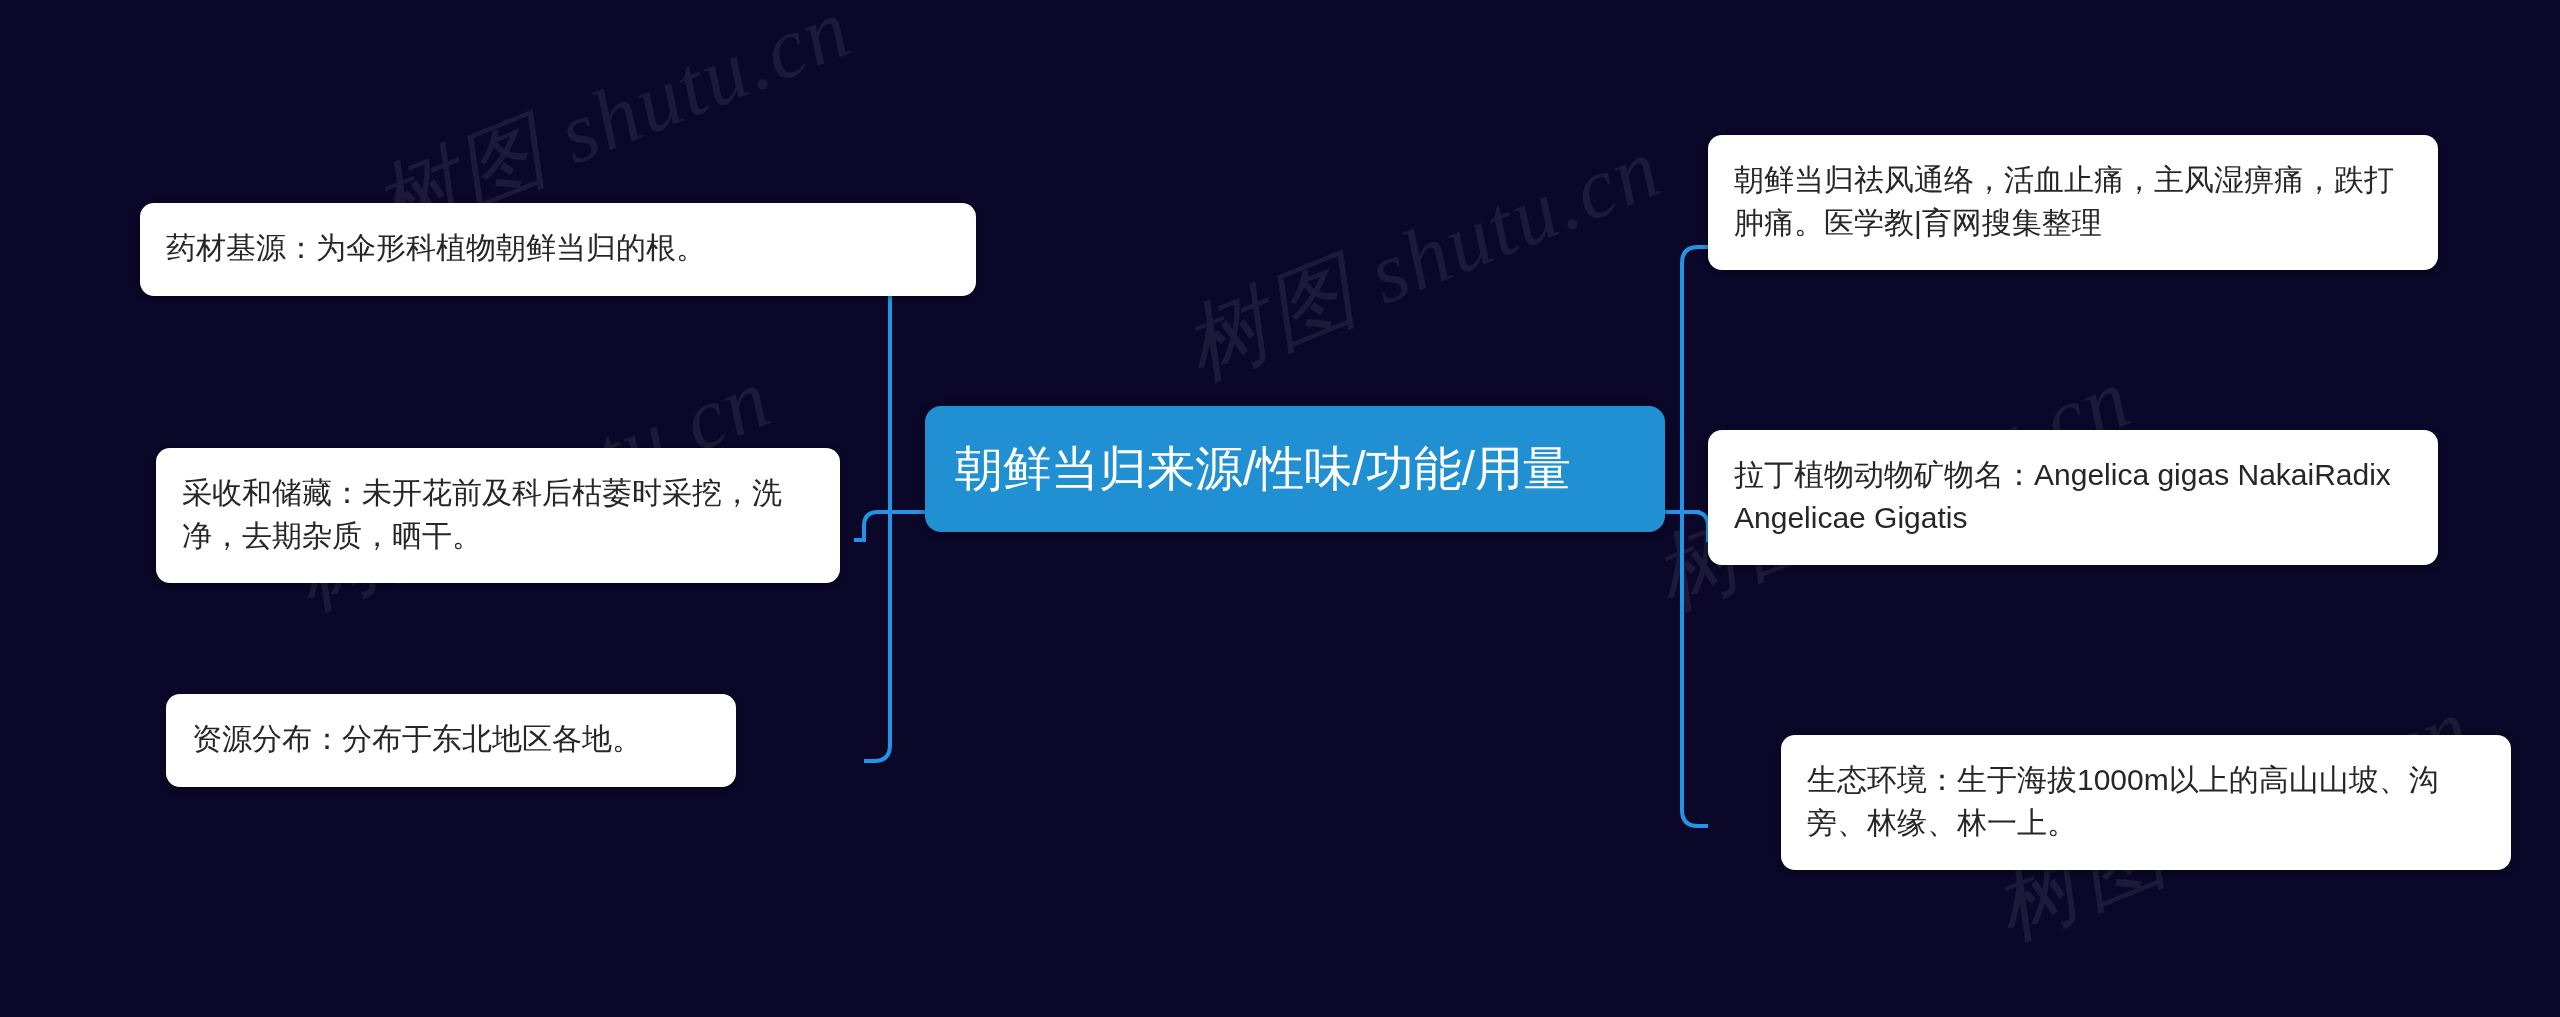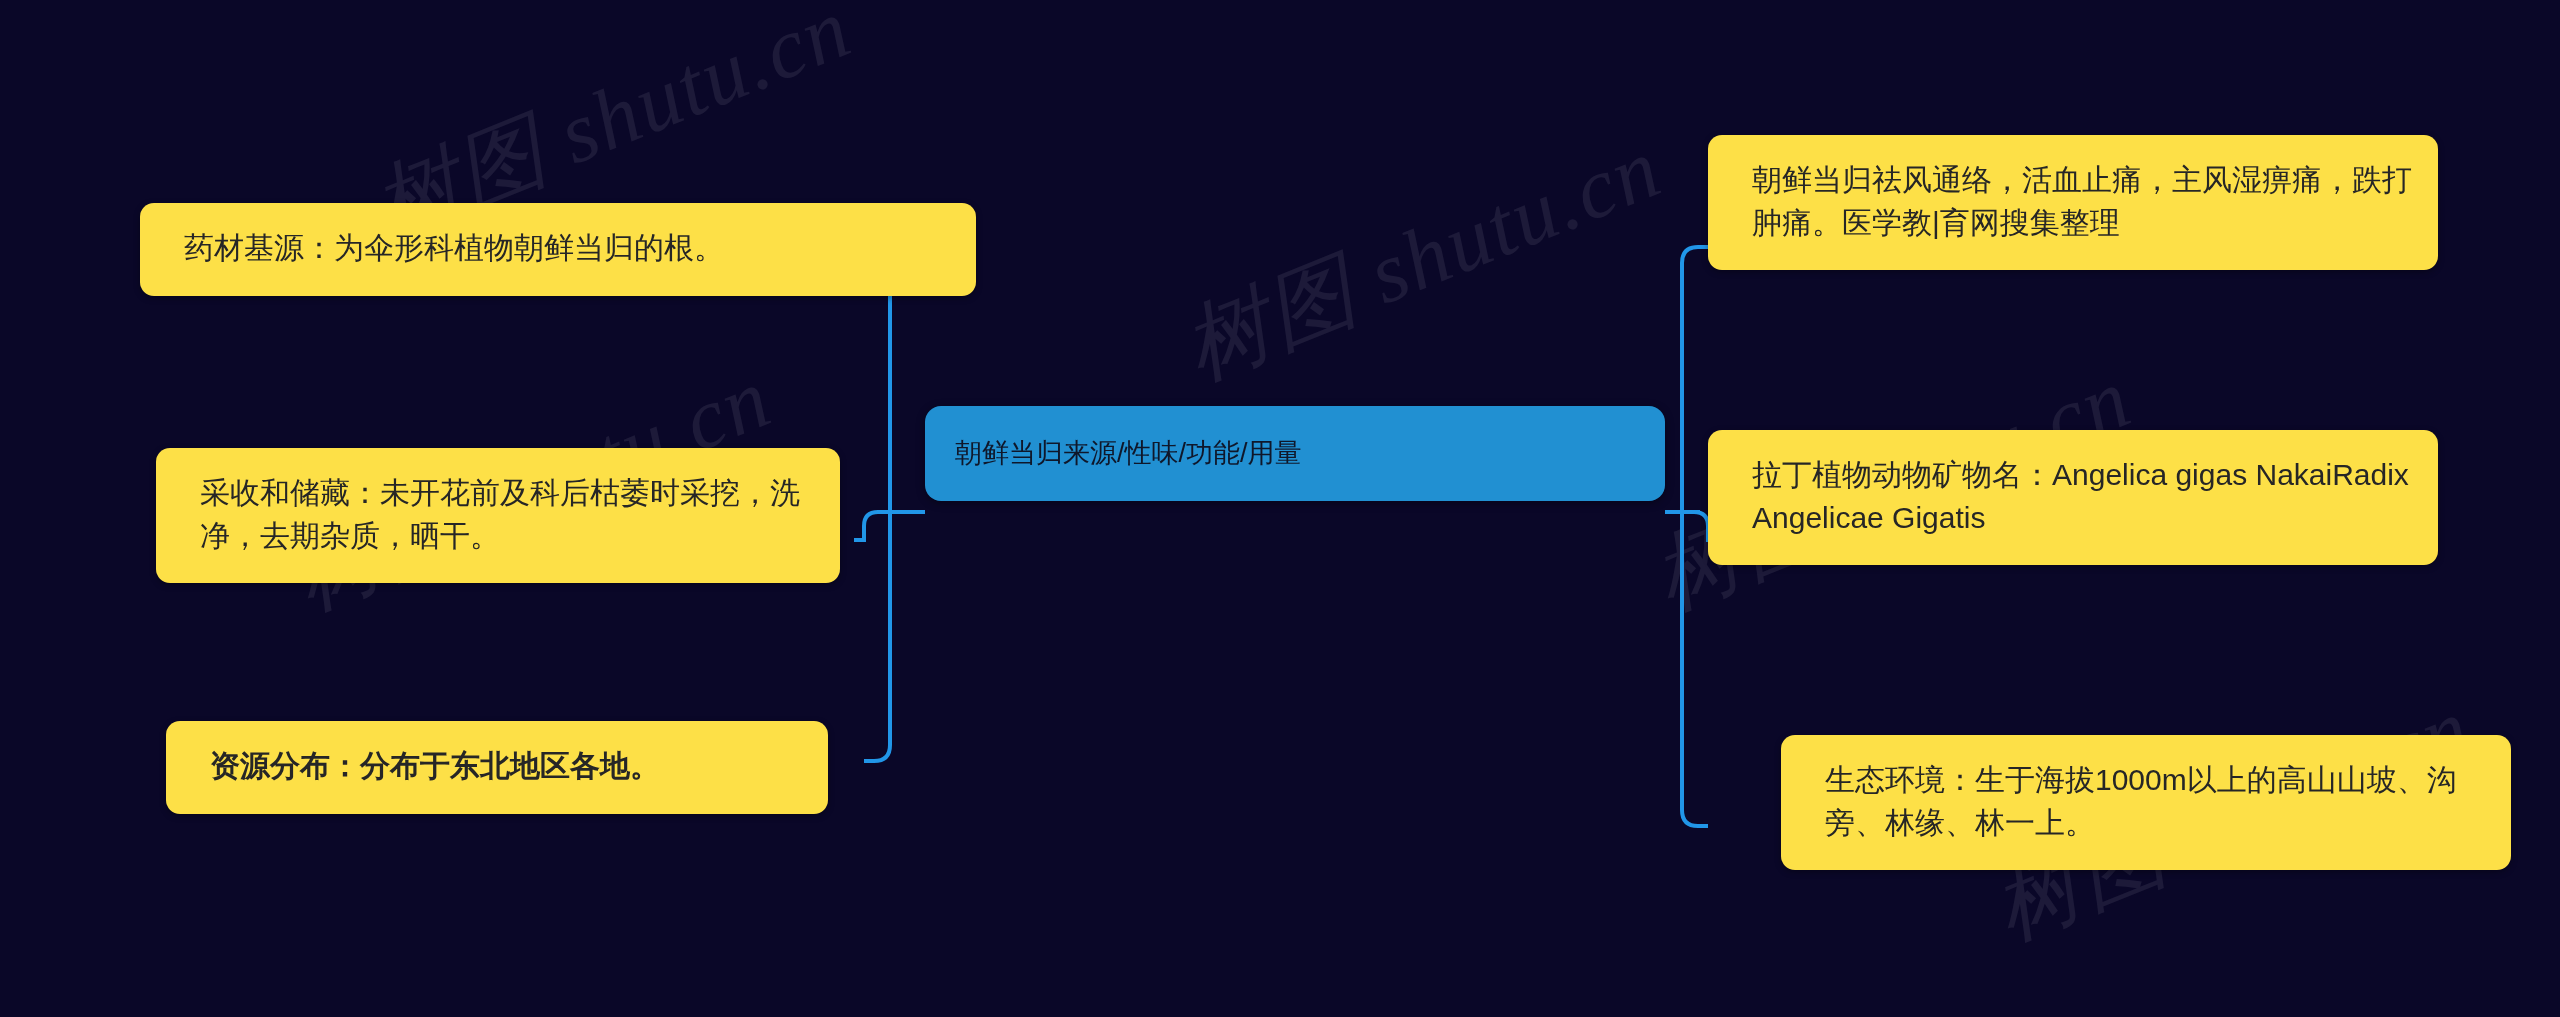--- a/index.html
+++ b/index.html
@@ -59,46 +59,46 @@
   #connector-layer line {
     fill: none;
     stroke: #2196e8;
     stroke-width: 4;
   }
 
   
   .node {
     position: absolute;
     z-index: 3;
-    background: #fde047;
+    background: #ffffff;
     border-radius: 14px;
     color: #262626;
     font-size: 30px;
     line-height: 1.42;
-    padding: 24px 26px 26px 44px;
+    padding: 24px 26px 26px 26px;
     box-shadow: 0 2px 6px rgba(0,0,0,0.35);
   }
 
   .node-center {
     position: absolute;
     z-index: 3;
     background: #2190d2;
     border-radius: 16px;
-    color: #0f172a;
-    font-size: 27px;
+    color: #ffffff;
+    font-size: 48px;
     line-height: 1.45;
     padding: 28px 30px;
     text-align: left;
     box-shadow: 0 2px 8px rgba(0,0,0,0.4);
   }
 
   
   #node-left-0 { left: 140px; top: 203px; width: 836px; }
   #node-left-1 { left: 140px; top: 448px; width: 684px; margin-left: 16px; }
-  #node-left-2 { left: 166px; top: 721px; width: 662px; font-weight: bold; }
+  #node-left-2 { left: 166px; top: 694px; width: 570px; }
 
   
   #node-center  { left: 925px; top: 406px; width: 740px; }
 
   
   #node-right-0 { left: 1708px; top: 135px; width: 730px; }
   #node-right-1 { left: 1708px; top: 430px; width: 730px; }
   #node-right-2 { left: 1781px; top: 735px; width: 730px; }
 </style>
 </head>

